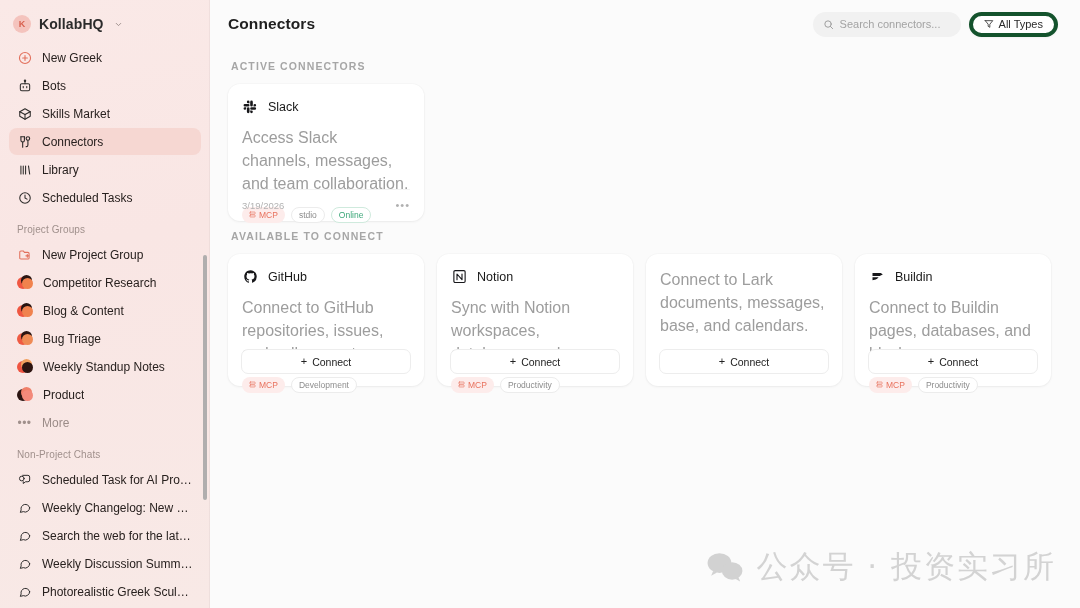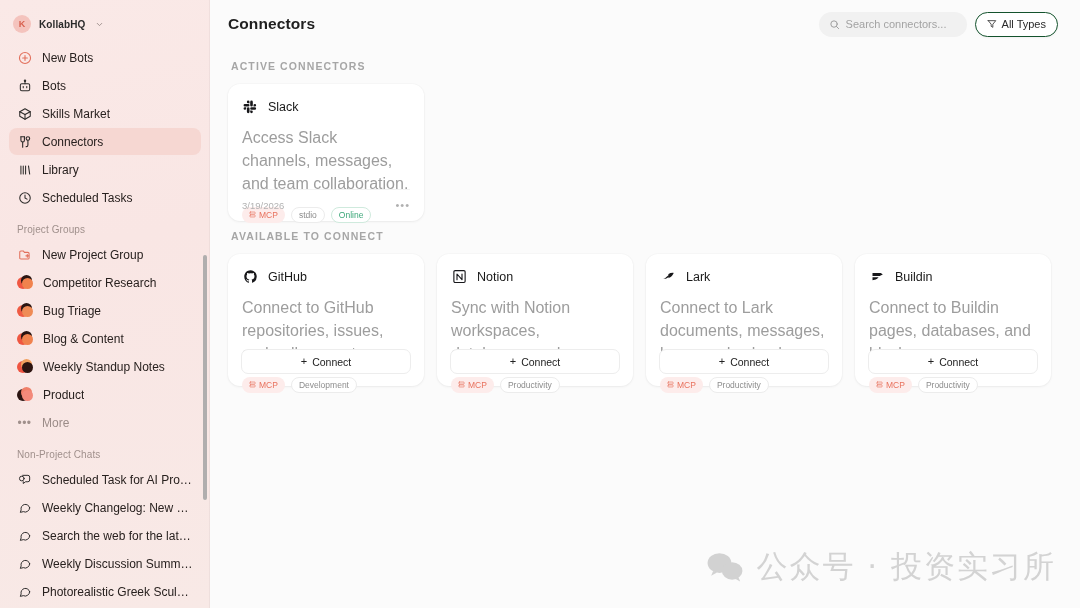--- a/index.html
+++ b/index.html
@@ -51,21 +51,21 @@
     background: #f4c3bd;
     color: #d8604f;
     font-size: 9px;
     font-weight: 700;
     display: flex;
     align-items: center;
     justify-content: center;
     flex: 0 0 18px;
   }
   .ws-name {
-    font-size: 10px;
+    font-size: 14px;
     font-weight: 600;
     color: #2b2b2b;
     letter-spacing: .1px;
   }
   .ws-chev { margin-left: 2px; display:flex; align-items:center; color:#9a8b88; }
 
   
   .nav-item {
     display: flex;
     align-items: center;
@@ -180,21 +180,21 @@
   }
   .search-box .ico { color: #9b9b9b; display:flex; }
   .search-ph {
     font-size: 11px;
     color: #a3a3a3;
     white-space: nowrap;
   }
   .filter-btn {
     height: 25px;
     background: #ffffff;
-    border: 1px solid #14532d;
+    border: 4px solid #14532d;
     border-radius: 13px;
     display: flex;
     align-items: center;
     gap: 5px;
     padding: 0 11px;
     box-shadow: 0 1px 2px rgba(0,0,0,.04);
   }
   .filter-btn .ico { color: #303030; display:flex; }
   .filter-btn span.txt { font-size: 11px; color: #2a2a2a; white-space: nowrap; }
 
@@ -344,21 +344,21 @@
       </div>
 
       <div class="nav-item">
         <span class="nav-ico accent">
           <svg width="14" height="14" viewBox="0 0 24 24" fill="none" stroke="currentColor" stroke-width="1.9" stroke-linecap="round">
               <circle cx="12" cy="12" r="9.5"></circle>
               <line x1="12" y1="8" x2="12" y2="16"></line>
               <line x1="8" y1="12" x2="16" y2="12"></line>
             </svg>
         </span>
-        <span class="nav-label">New Bots</span>
+        <span class="nav-label">New Greek</span>
       </div>
 
       <div class="nav-item">
         <span class="nav-ico">
           <svg width="14" height="14" viewBox="0 0 24 24" fill="none" stroke="currentColor" stroke-width="1.8" stroke-linecap="round" stroke-linejoin="round">
               <rect x="4" y="8" width="16" height="12" rx="2.5"></rect>
               <line x1="12" y1="4" x2="12" y2="8"></line>
               <circle cx="12" cy="3" r="1.2" fill="currentColor"></circle>
               <line x1="9" y1="13" x2="9" y2="15"></line>
               <line x1="15" y1="13" x2="15" y2="15"></line>
@@ -430,34 +430,34 @@
         <span class="pg-av">
           <i class="c1" style="background:#f05742"></i>
             <i class="c2" style="background:#2a1512"></i>
             <i class="c3" style="background:#f1824d"></i>
         </span>
         <span class="nav-label">Competitor Research</span>
       </div>
 
       <div class="nav-item">
         <span class="pg-av">
+          <i class="c1" style="background:#ef5741"></i>
+            <i class="c2" style="background:#281311"></i>
+            <i class="c3" style="background:#f0824e"></i>
+        </span>
+        <span class="nav-label">Blog &amp; Content</span>
+      </div>
+
+      <div class="nav-item">
+        <span class="pg-av">
           <i class="c1" style="background:#ef5b43"></i>
             <i class="c2" style="background:#2b1512"></i>
             <i class="c3" style="background:#ef8b55"></i>
         </span>
         <span class="nav-label">Bug Triage</span>
-      </div>
-
-      <div class="nav-item">
-        <span class="pg-av">
-          <i class="c1" style="background:#ef5741"></i>
-            <i class="c2" style="background:#281311"></i>
-            <i class="c3" style="background:#f0824e"></i>
-        </span>
-        <span class="nav-label">Blog &amp; Content</span>
       </div>
 
       <div class="nav-item">
         <span class="pg-av">
           <i class="c1" style="background:#ef5441"></i>
             <i class="c2" style="background:#f2a05f"></i>
             <i class="c3" style="background:#2d1411"></i>
         </span>
         <span class="nav-label">Weekly Standup Notes</span>
       </div>
@@ -640,29 +640,20 @@
             </span>
             <span class="tag plain">Productivity</span>
           </div>
           <div class="connect-btn">
             <span class="plus">+</span>
             <span>Connect</span>
           </div>
         </div>
 
         <div class="card avail-card">
-          <div class="card-head">
-            <span class="card-logo">
-              <svg width="15" height="15" viewBox="0 0 24 24" fill="currentColor">
-                  <path d="M3.5 15.5c3.5.6 6.8-.6 9.3-3.1 1.3-1.3 2.3-2.9 3-4.6-2.7 1.1-5.2 2.8-7.2 5-1.6 1.7-3.2 2.3-5.1 2.7z"></path>
-                  <path d="M11.5 8.2c2.6-1.6 5.6-2.3 8.8-2-1.2 2.9-3.1 5.3-5.5 7-1.1.8-2.4 1.3-3.7 1.6 1.6-2 2.3-4.3 0.4-6.6z"></path>
-                </svg>
-            </span>
-            <span class="card-name">Lark</span>
-          </div>
           <div class="card-desc">Connect to Lark documents, messages, base, and calendars.</div>
           <div class="tags">
             <span class="tag mcp">
               <span class="ico">
                 <svg width="7" height="7" viewBox="0 0 24 24" fill="none" stroke="currentColor" stroke-width="2.2" stroke-linecap="round">
                     <rect x="3" y="3.5" width="18" height="7" rx="2"></rect>
                     <rect x="3" y="13.5" width="18" height="7" rx="2"></rect>
                   </svg>
               </span>
               <span>MCP</span>

